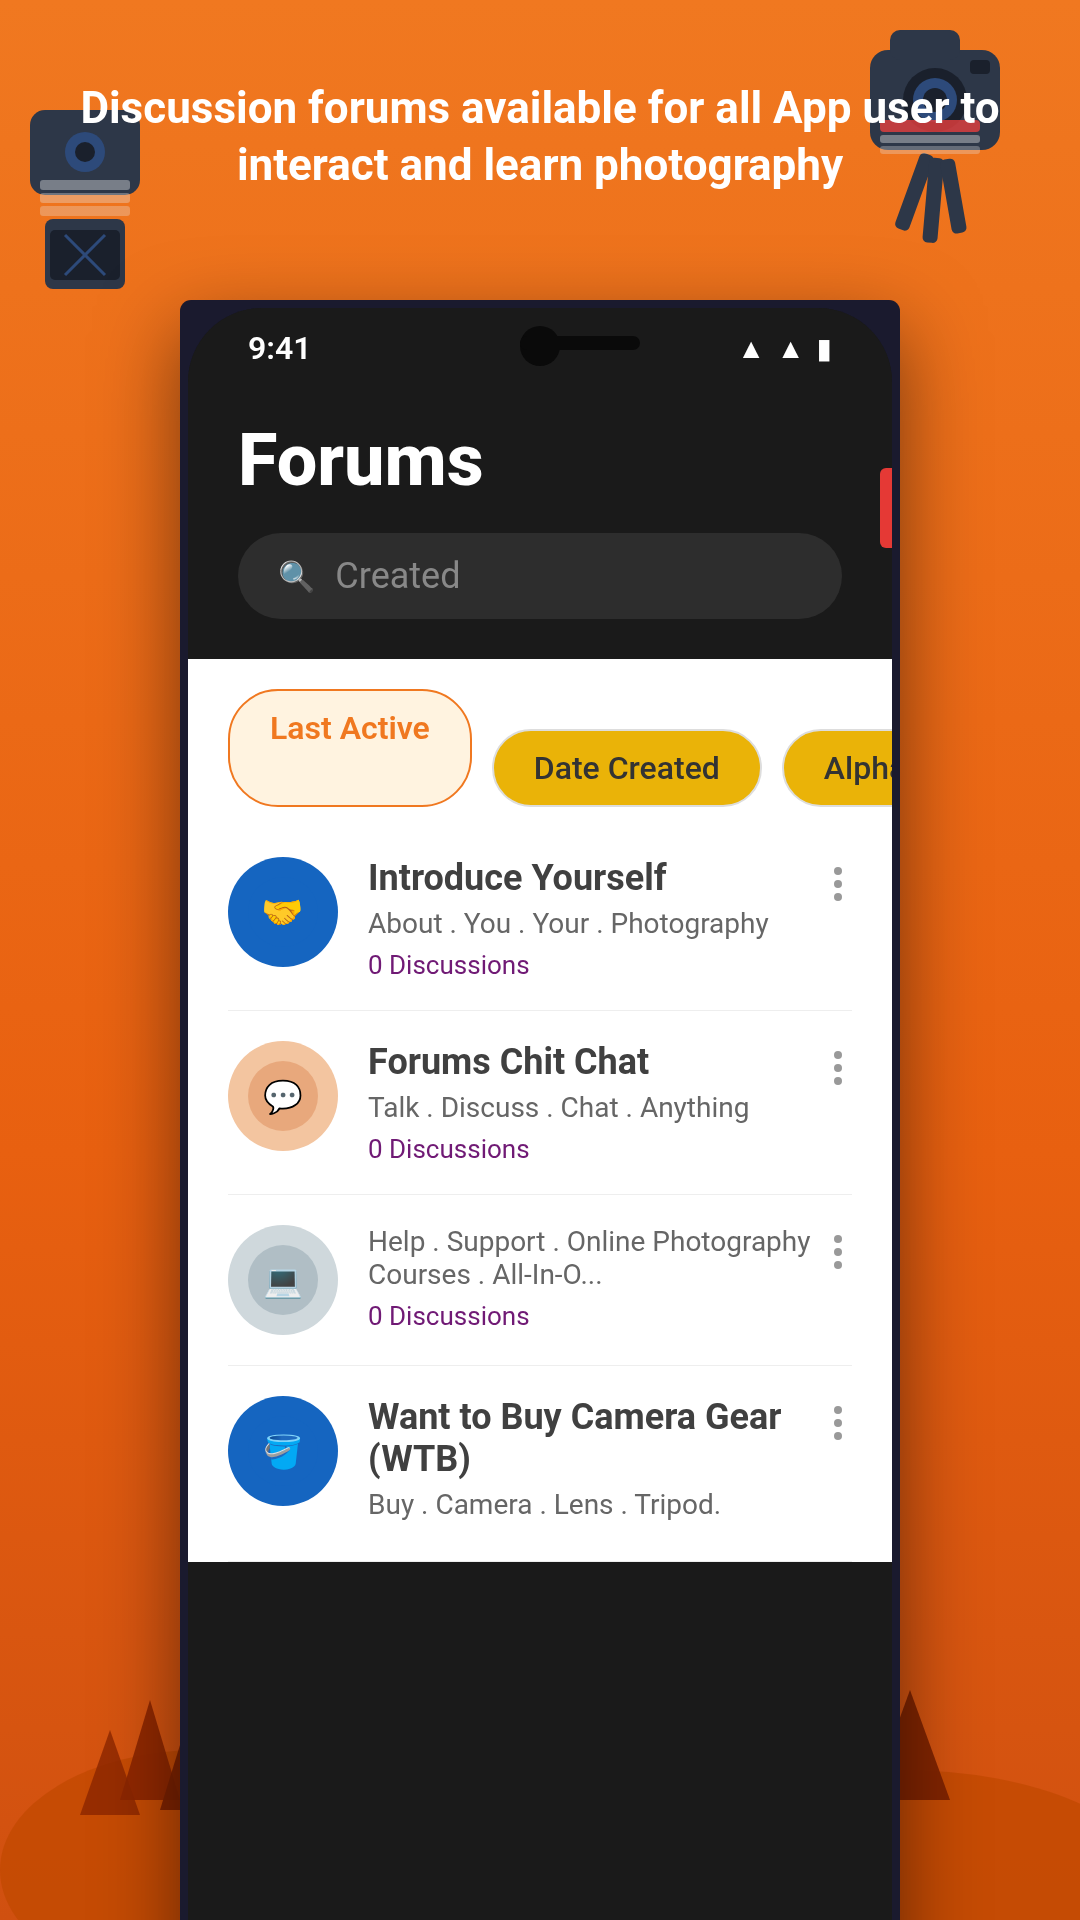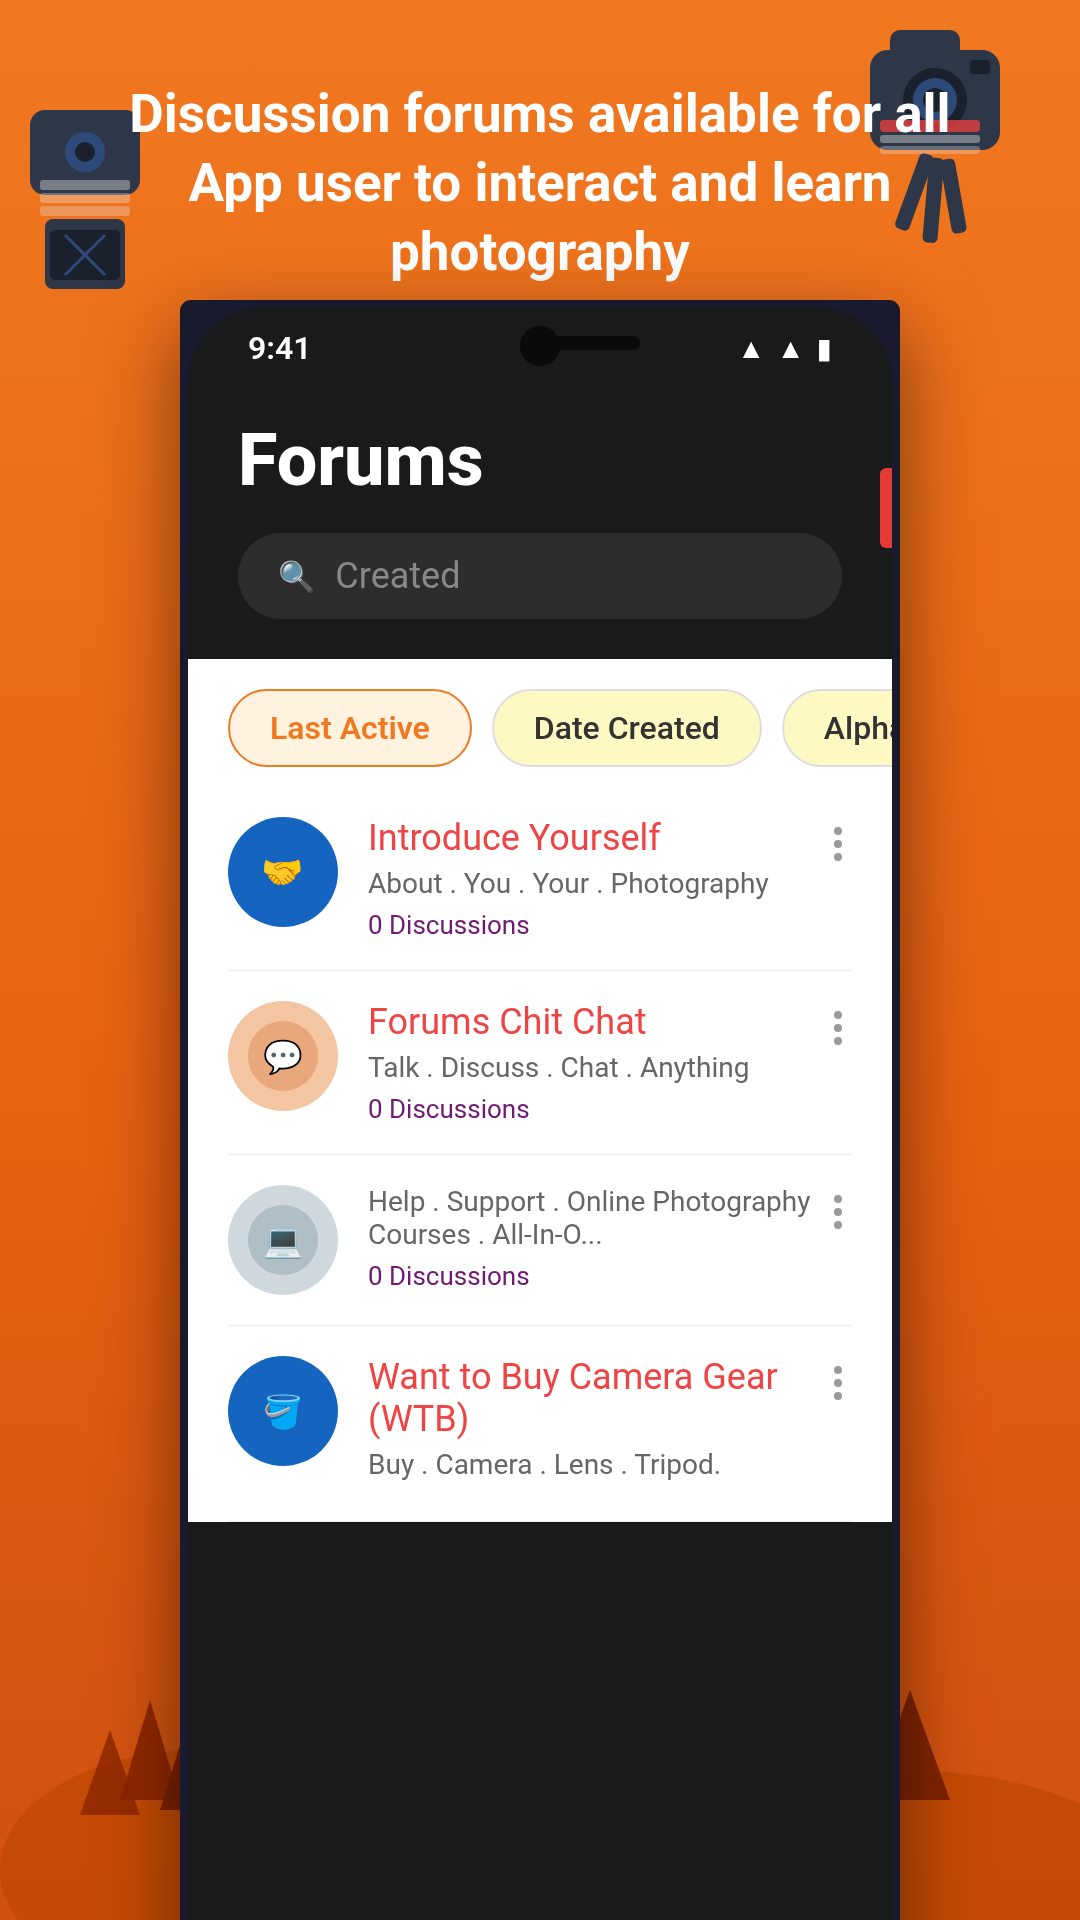--- a/index.html
+++ b/index.html
@@ -22,21 +22,21 @@
       background: linear-gradient(180deg, #F07820 0%, #E86010 60%, #D05010 100%);
     }
 
     
     .hero-text {
       position: absolute;
       top: 80px;
       left: 0; right: 0;
       text-align: center;
       color: white;
-      font-size: 53px;
+      font-size: 44px;
       font-weight: 700;
       line-height: 1.3;
       padding: 0 80px;
       z-index: 2;
     }
 
     
     .camera-top-right {
       position: absolute;
       top: 10px;
@@ -194,22 +194,23 @@
     }
 
     .filter-tab.active {
       background: #FFF3E0;
       border-color: #F07820;
       color: #F07820;
       font-weight: 600;
     }
 
     .filter-tab.inactive {
-      background: #fef9c3;
+      background: #eab308;
       color: #333;
+      margin-top: 40px;
     }
 
     
     .forum-list {
       padding: 0 40px;
     }
 
     .forum-item {
       display: flex;
       align-items: flex-start;
@@ -230,22 +231,22 @@
       font-size: 50px;
       overflow: hidden;
     }
 
     .forum-info {
       flex: 1;
     }
 
     .forum-name {
       font-size: 36px;
-      font-weight: 400;
-      color: #ef4444;
+      font-weight: 700;
+      color: #404040;
       margin-bottom: 8px;
     }
 
     .forum-tags {
       font-size: 28px;
       color: #666;
       margin-bottom: 10px;
     }
 
     .forum-discussions {

